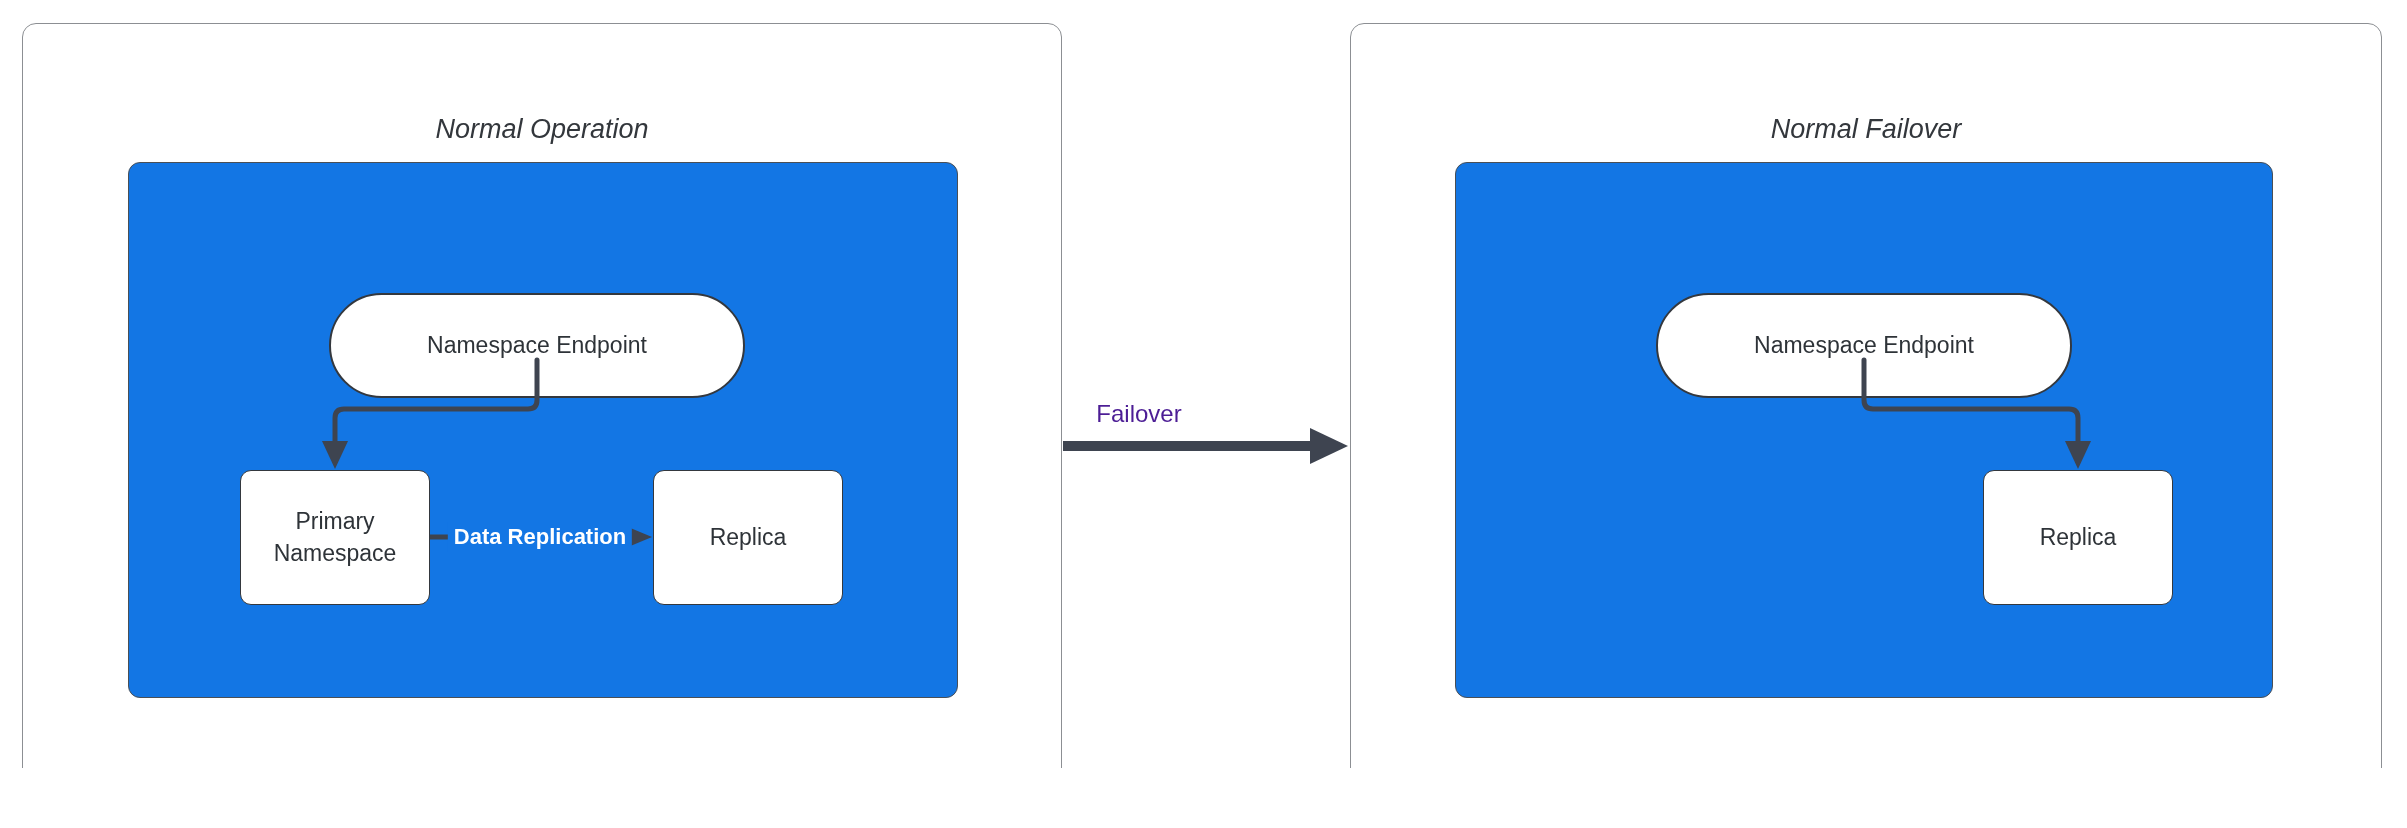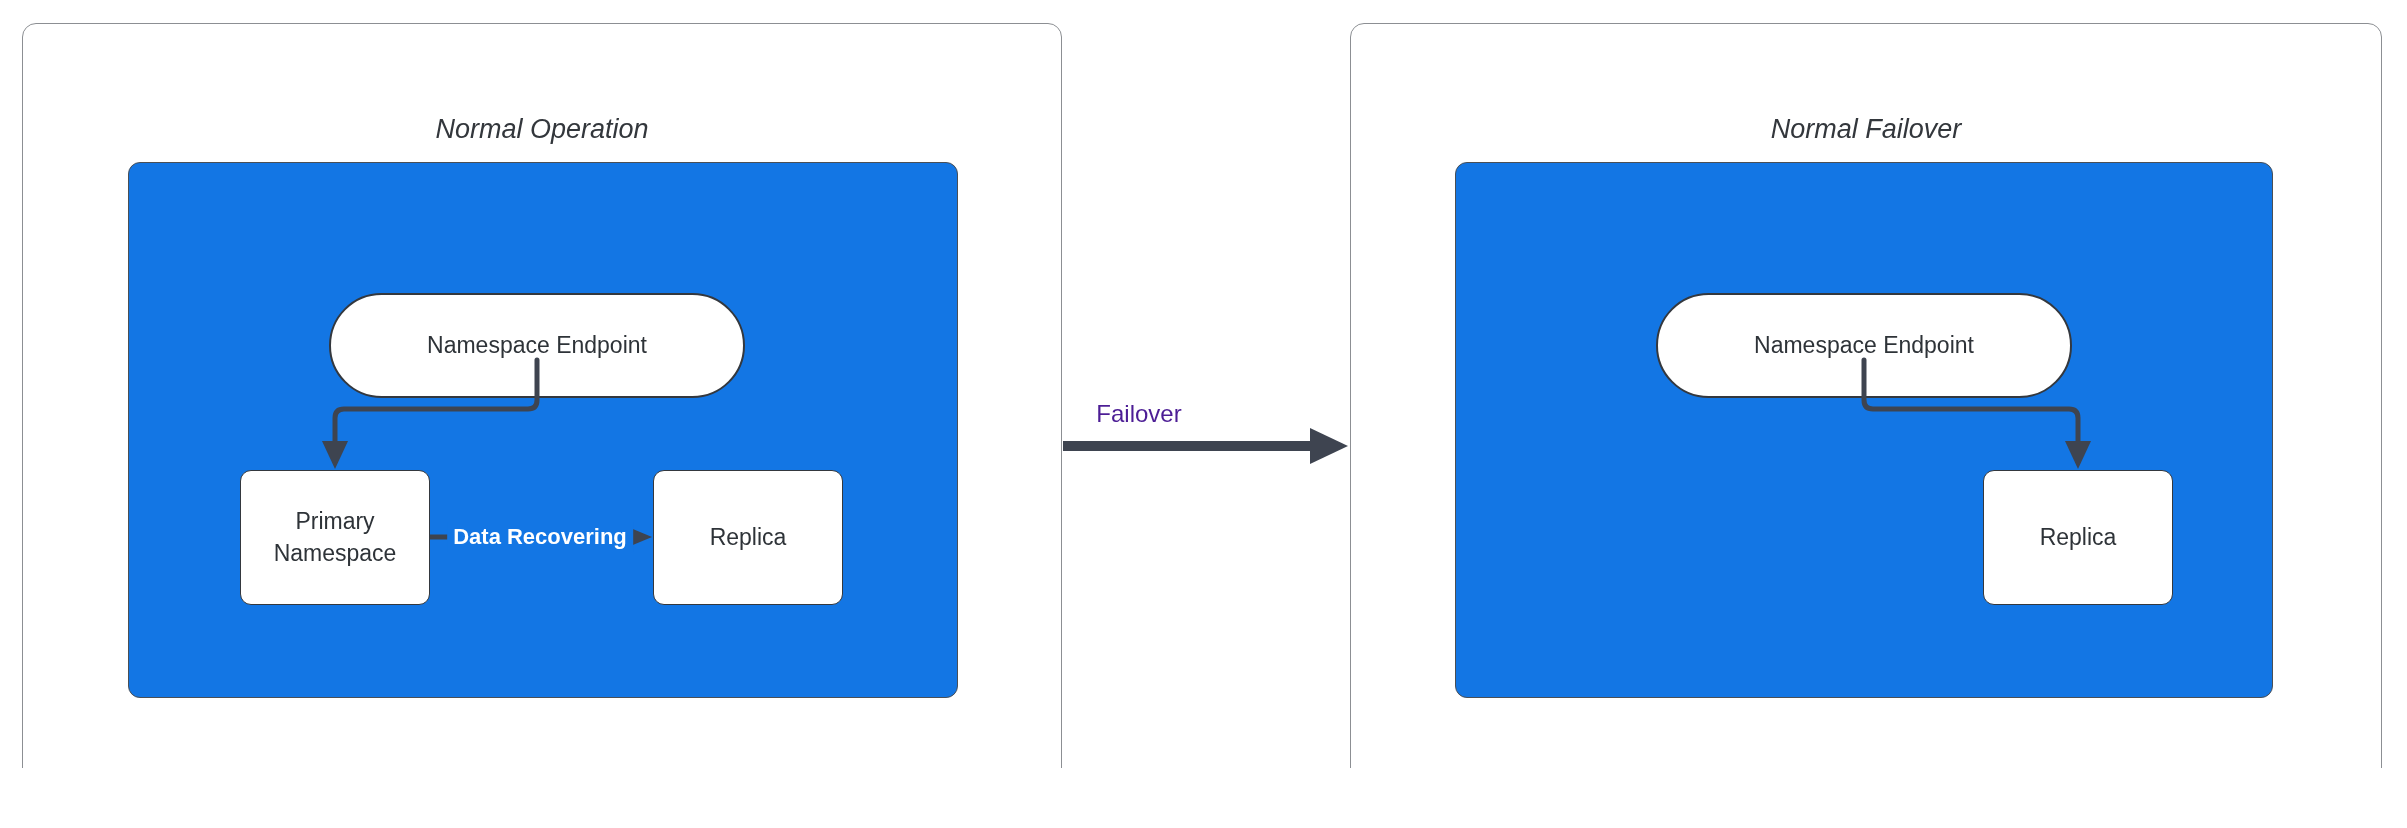--- a/index.html
+++ b/index.html
@@ -173,16 +173,16 @@
       <line x1="1063" y1="446" x2="1314" y2="446" style="stroke:var(--stroke-dark)" stroke-width="10"></line>
       <polygon points="1348,446 1310,428 1310,464" style="fill:var(--stroke-dark)"></polygon>
     </g>
 
     <g>
       <path d="M1864,360 V400 Q1864,409 1873,409 H2069 Q2078,409 2078,418 V444" fill="none" style="stroke:var(--stroke-dark)" stroke-width="5" stroke-linecap="round"></path>
       <polygon points="2078,469 2065,441 2091,441" style="fill:var(--stroke-dark)"></polygon>
     </g>
   </svg>
 
-  <div class="edge-label">Data Recovering</div>
+  <div class="edge-label">Data Replication</div>
   <div class="failover-label">Failover</div>
 
 </div>
 
 </body></html>

